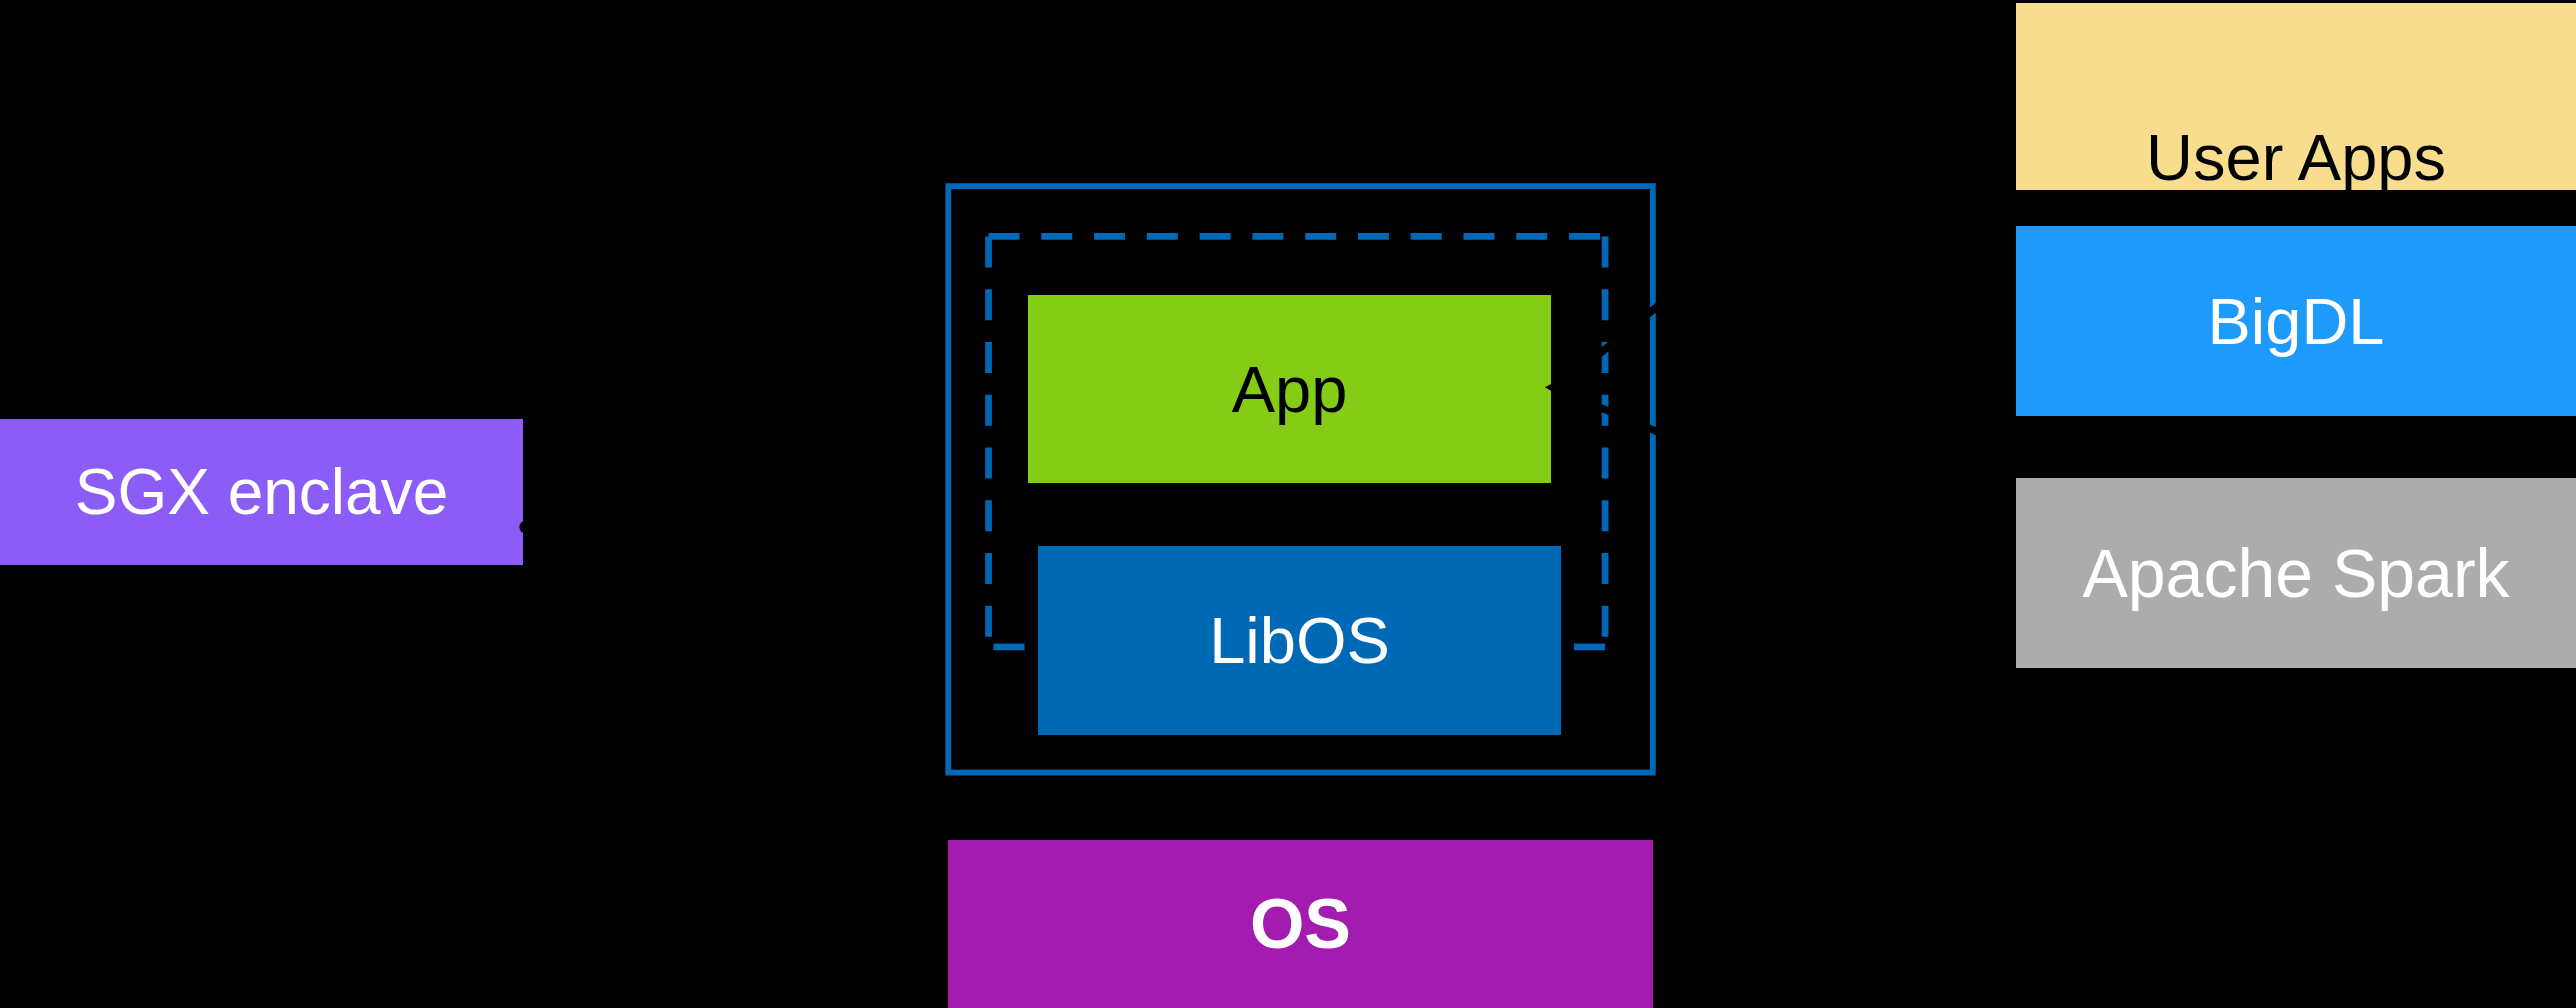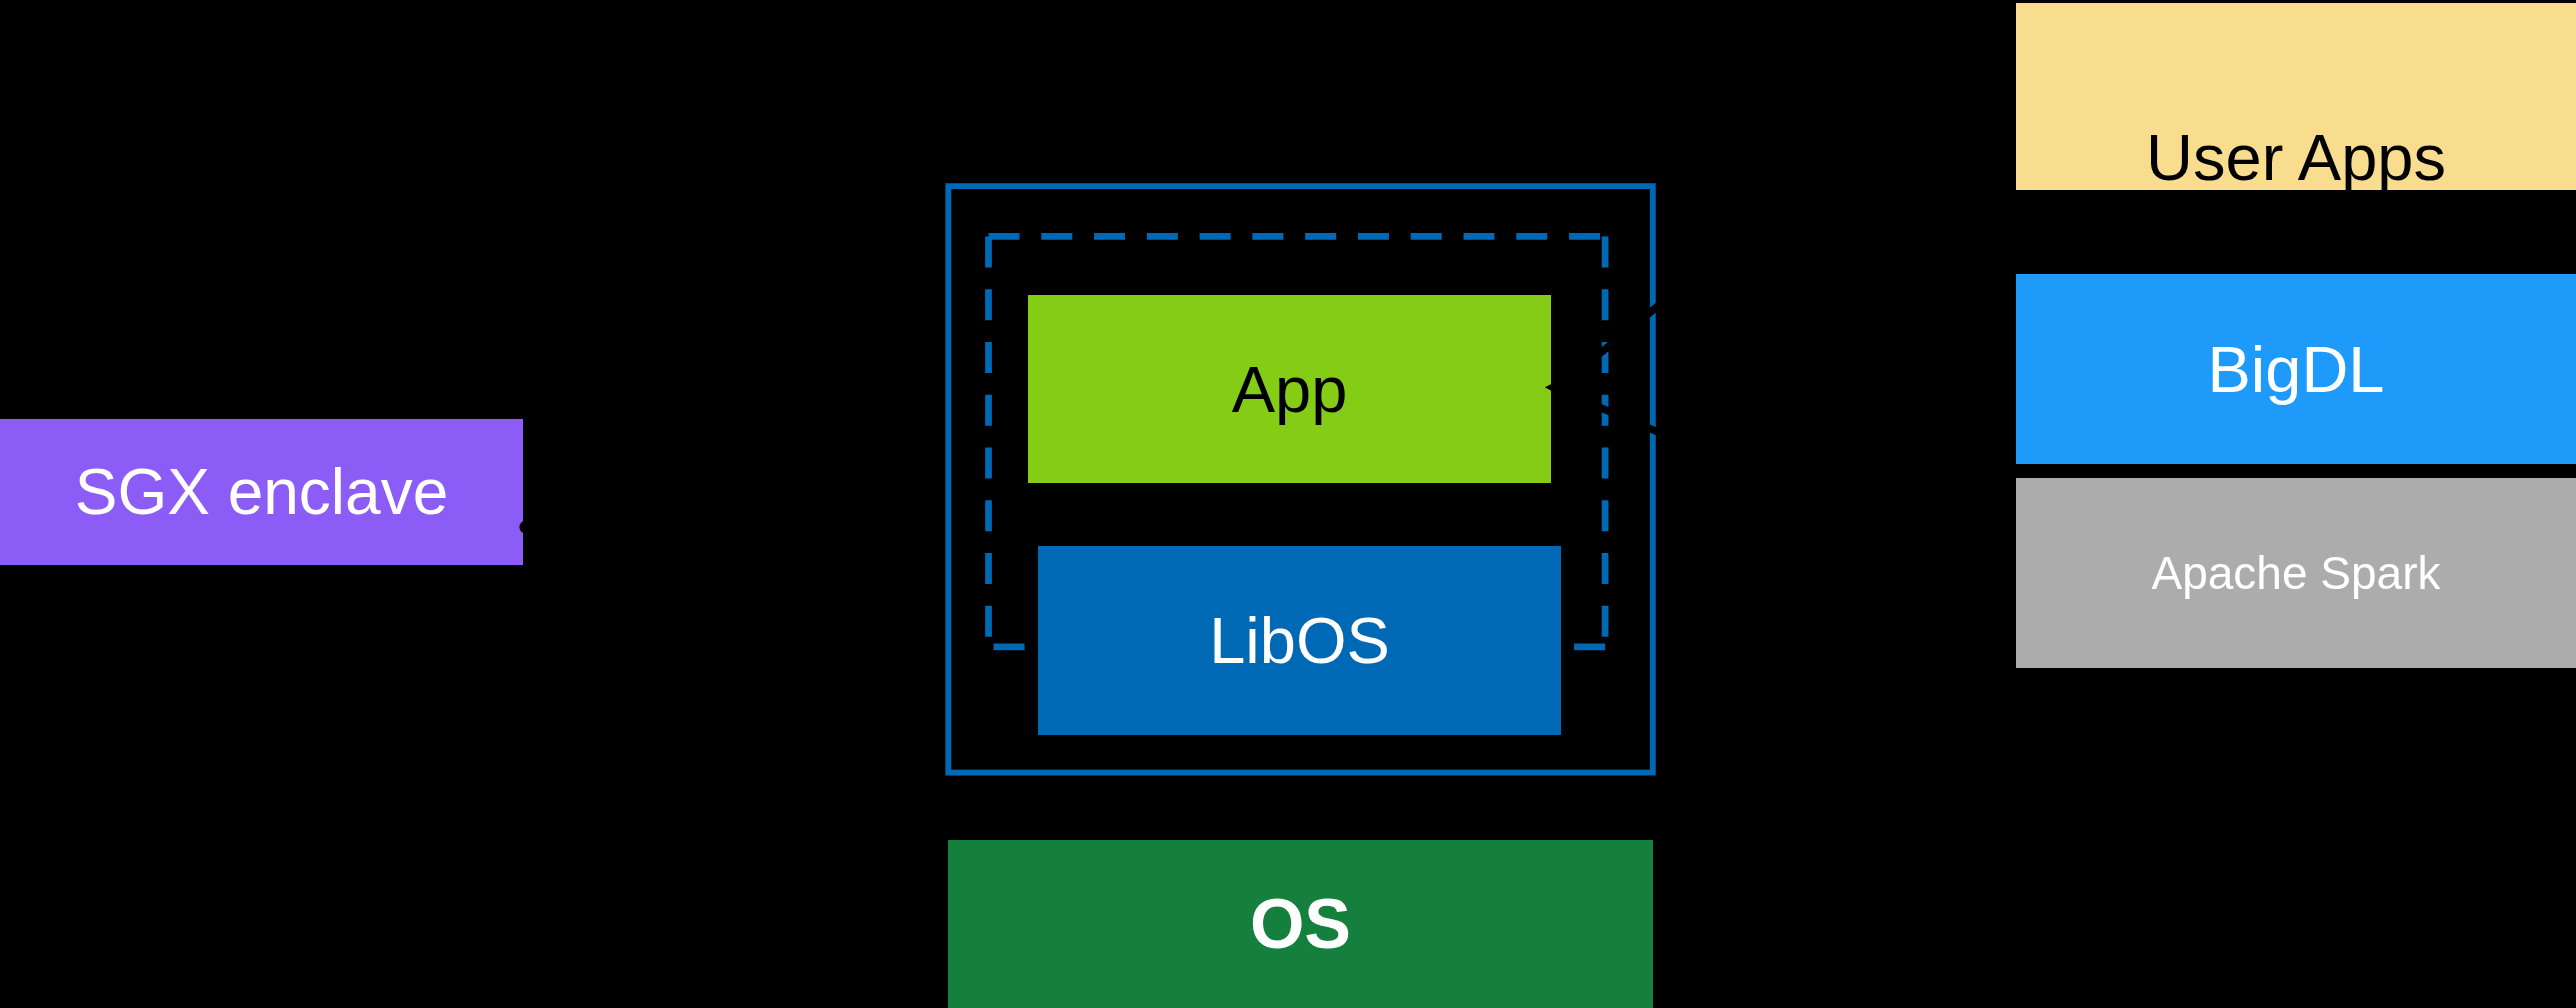--- a/index.html
+++ b/index.html
@@ -35,33 +35,33 @@
   .app-box {
     left: 1028px; top: 295px; width: 523px; height: 188px;
     background: #84cc16; color: #000000; font-size: 65px;
   }
   .libos-box {
     left: 1038px; top: 546px; width: 523px; height: 189px;
     background: #0069B5; color: #FFFFFF; font-size: 65px;
   }
   .os-box {
     left: 948px; top: 840px; width: 705px; height: 168px;
-    background: #15803d; color: #FFFFFF; font-size: 70px; font-weight: bold;
+    background: #a21caf; color: #FFFFFF; font-size: 70px; font-weight: bold;
   }
   .stack-user-apps {
     left: 2016px; top: 3.4px; width: 560px; height: 187px;
     background: #F7DD8D; color: #000000; font-size: 65px; align-items: flex-end;
   }
   .stack-bigdl {
     left: 2016px; top: 226px; width: 560px; height: 190px;
-    background: #1E9AFB; color: #FFFFFF; font-size: 65px; margin-top: 48px;
+    background: #1E9AFB; color: #FFFFFF; font-size: 65px;
   }
   .stack-spark {
     left: 2016px; top: 478px; width: 560px; height: 190px;
-    background: #ACACAC; color: #FFFFFF; font-size: 46px;
+    background: #ACACAC; color: #FFFFFF; font-size: 68px;
   }
 </style>
 </head>
 <body>
 
 <div id="stage">
 
   <svg class="layer" viewBox="0 0 3075 1204">
 
     <rect x="1132" y="222" width="841" height="700" fill="none" stroke="#0069B5" stroke-width="7"></rect>

